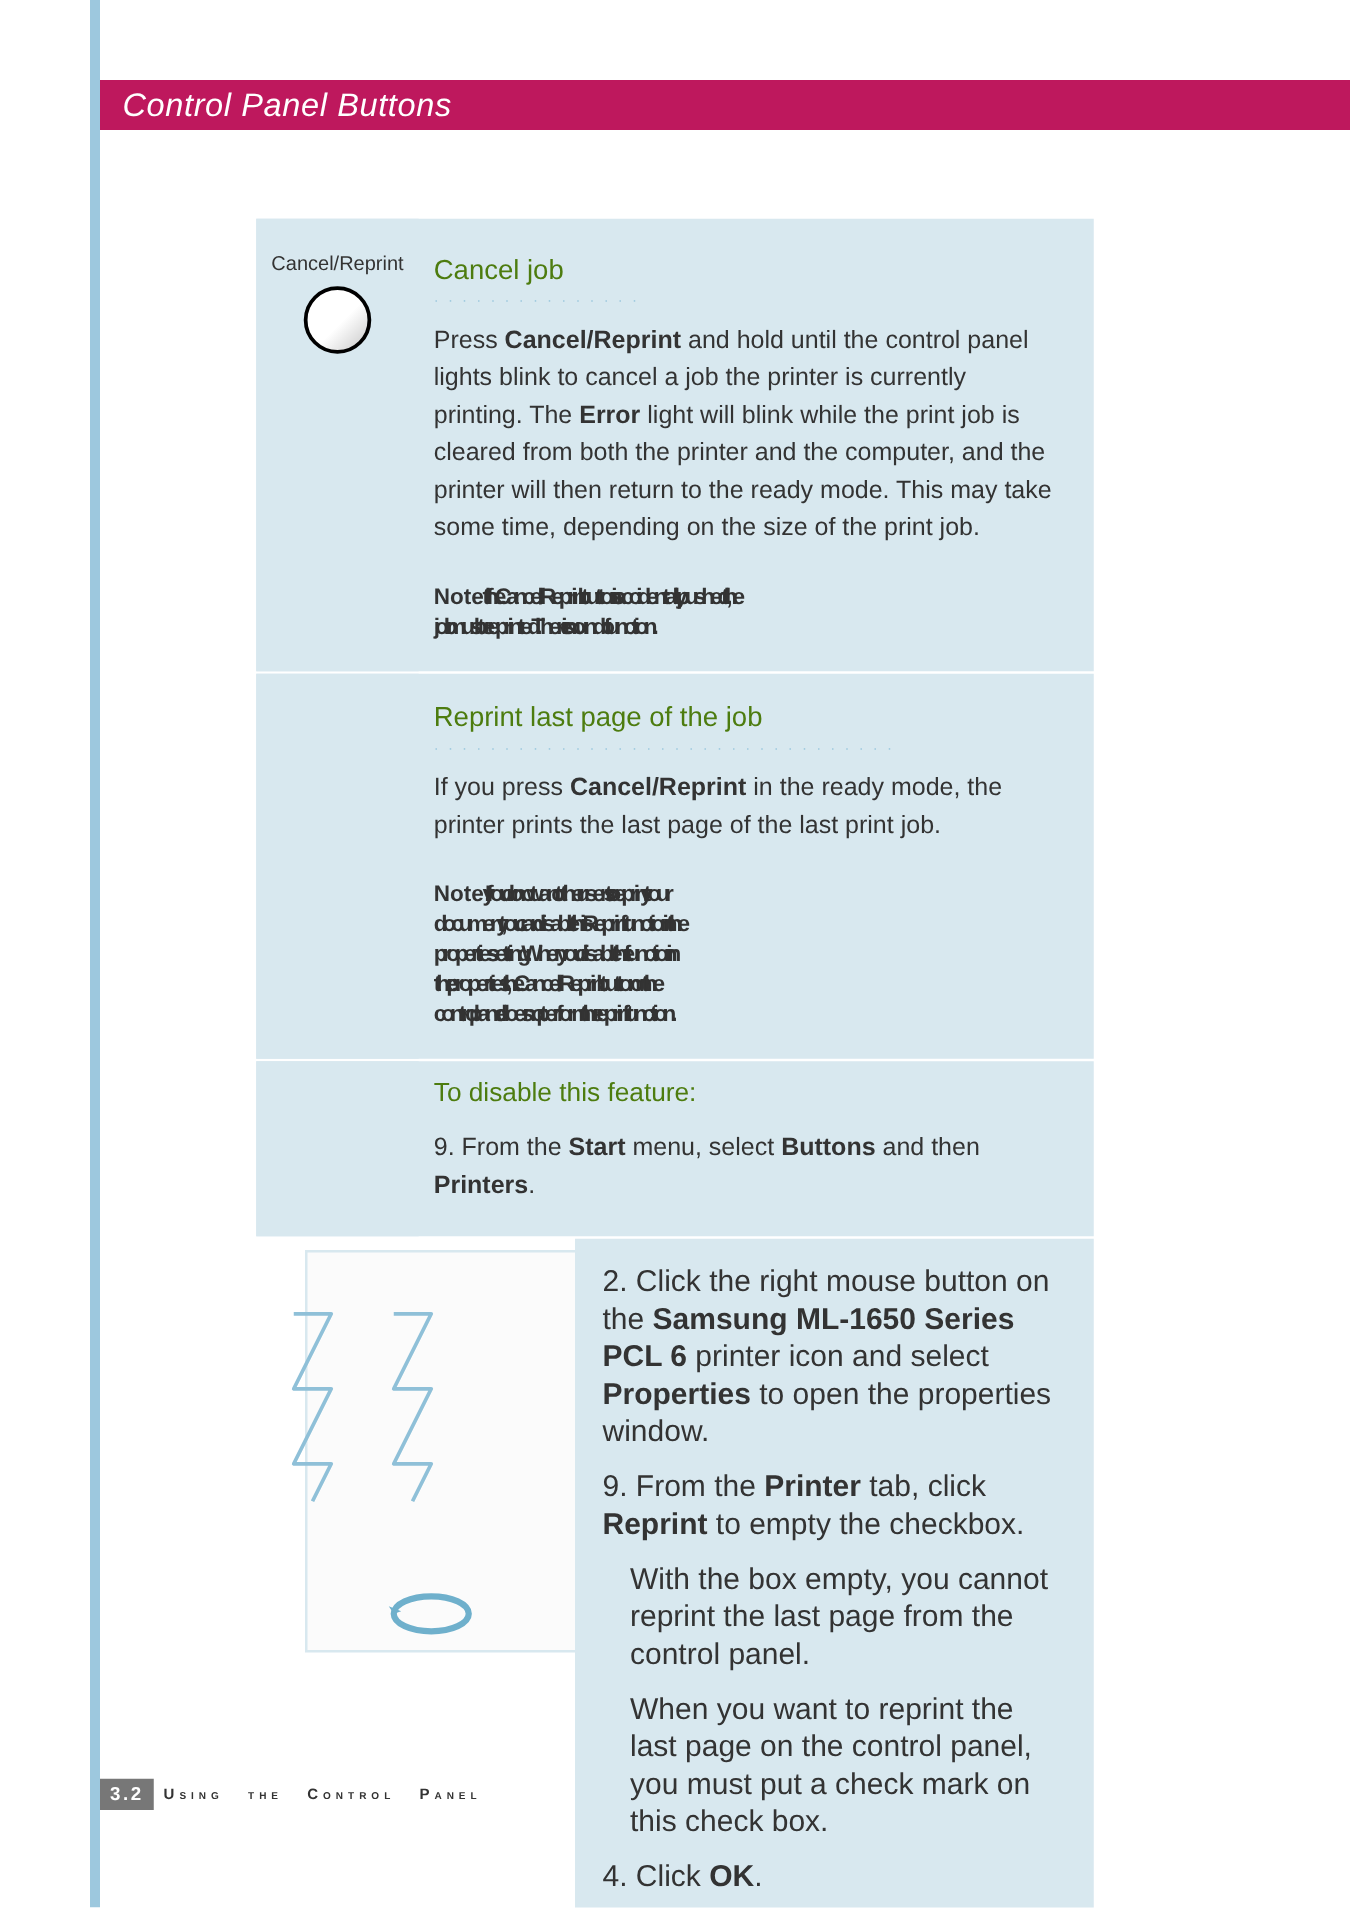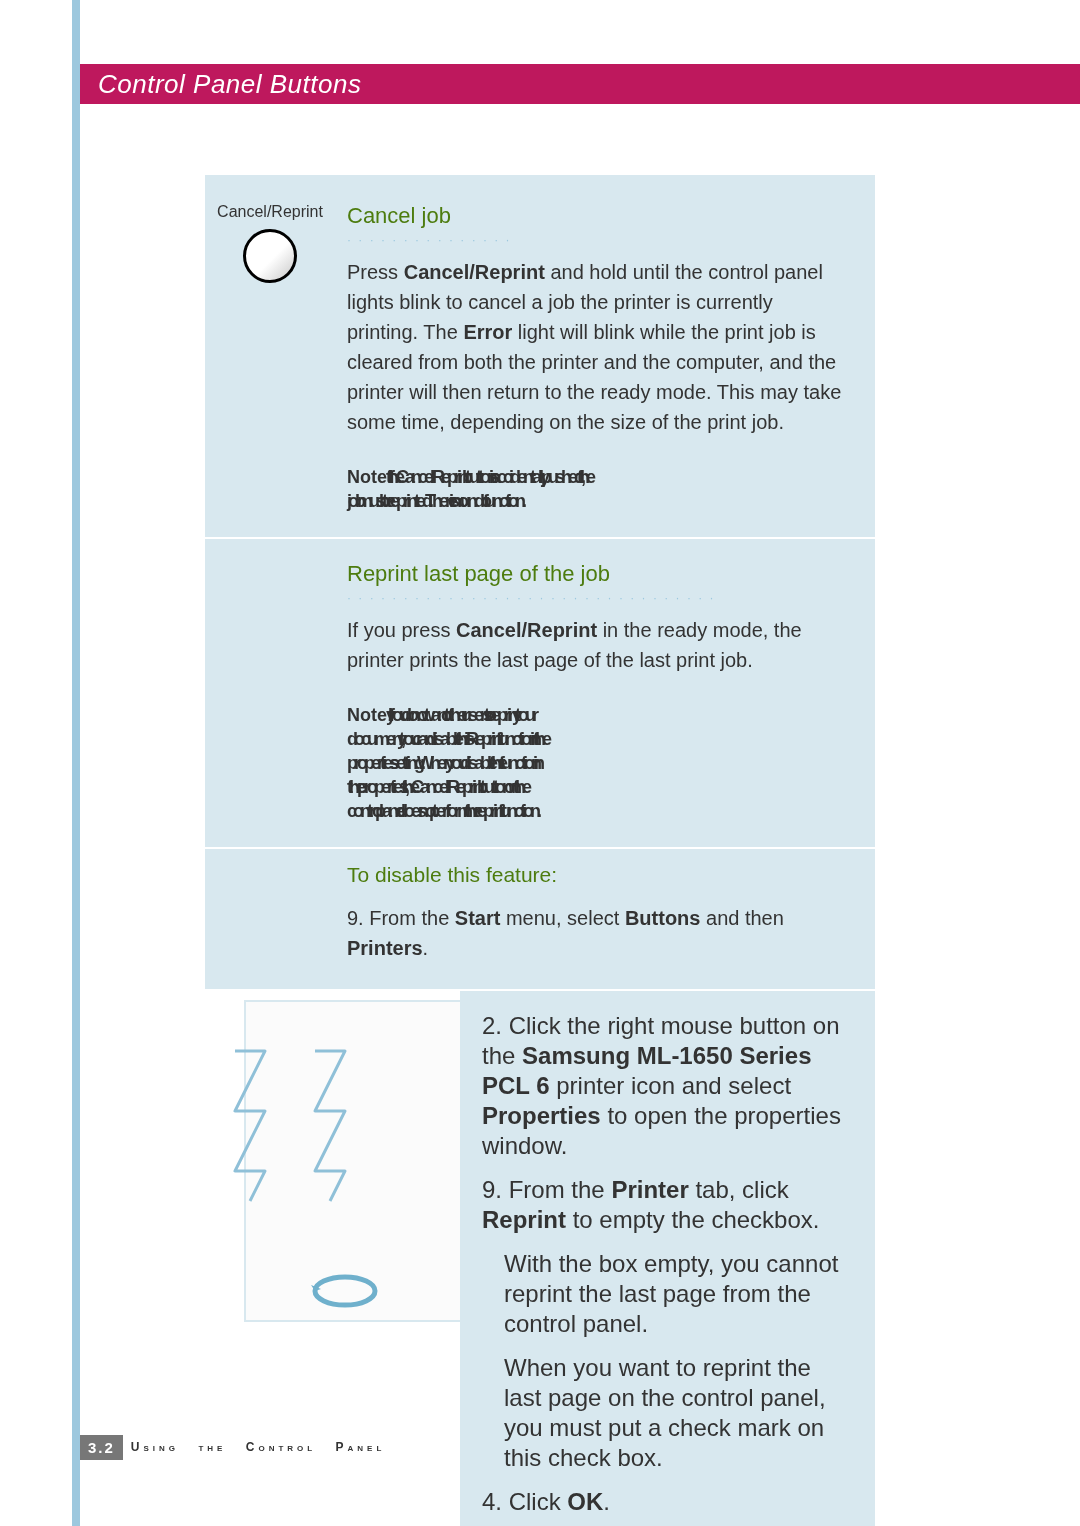--- a/index.html
+++ b/index.html
@@ -138,21 +138,21 @@
     background: #d8e8ef;
     padding: 20px 30px 20px 22px;
     font-size: 24px;
     line-height: 30px;
   }
   .bottom-content p { margin: 0 0 14px 0; }
   .footer {
     position: absolute;
     left: 80px;
     right: 0;
-    bottom: 64px;
+    bottom: 76px;
     height: 30px;
     display: flex;
     align-items: center;
   }
   .page-badge {
     background: #777;
     color: #fff;
     font-size: 15px;
     font-weight: bold;
     padding: 4px 8px;

